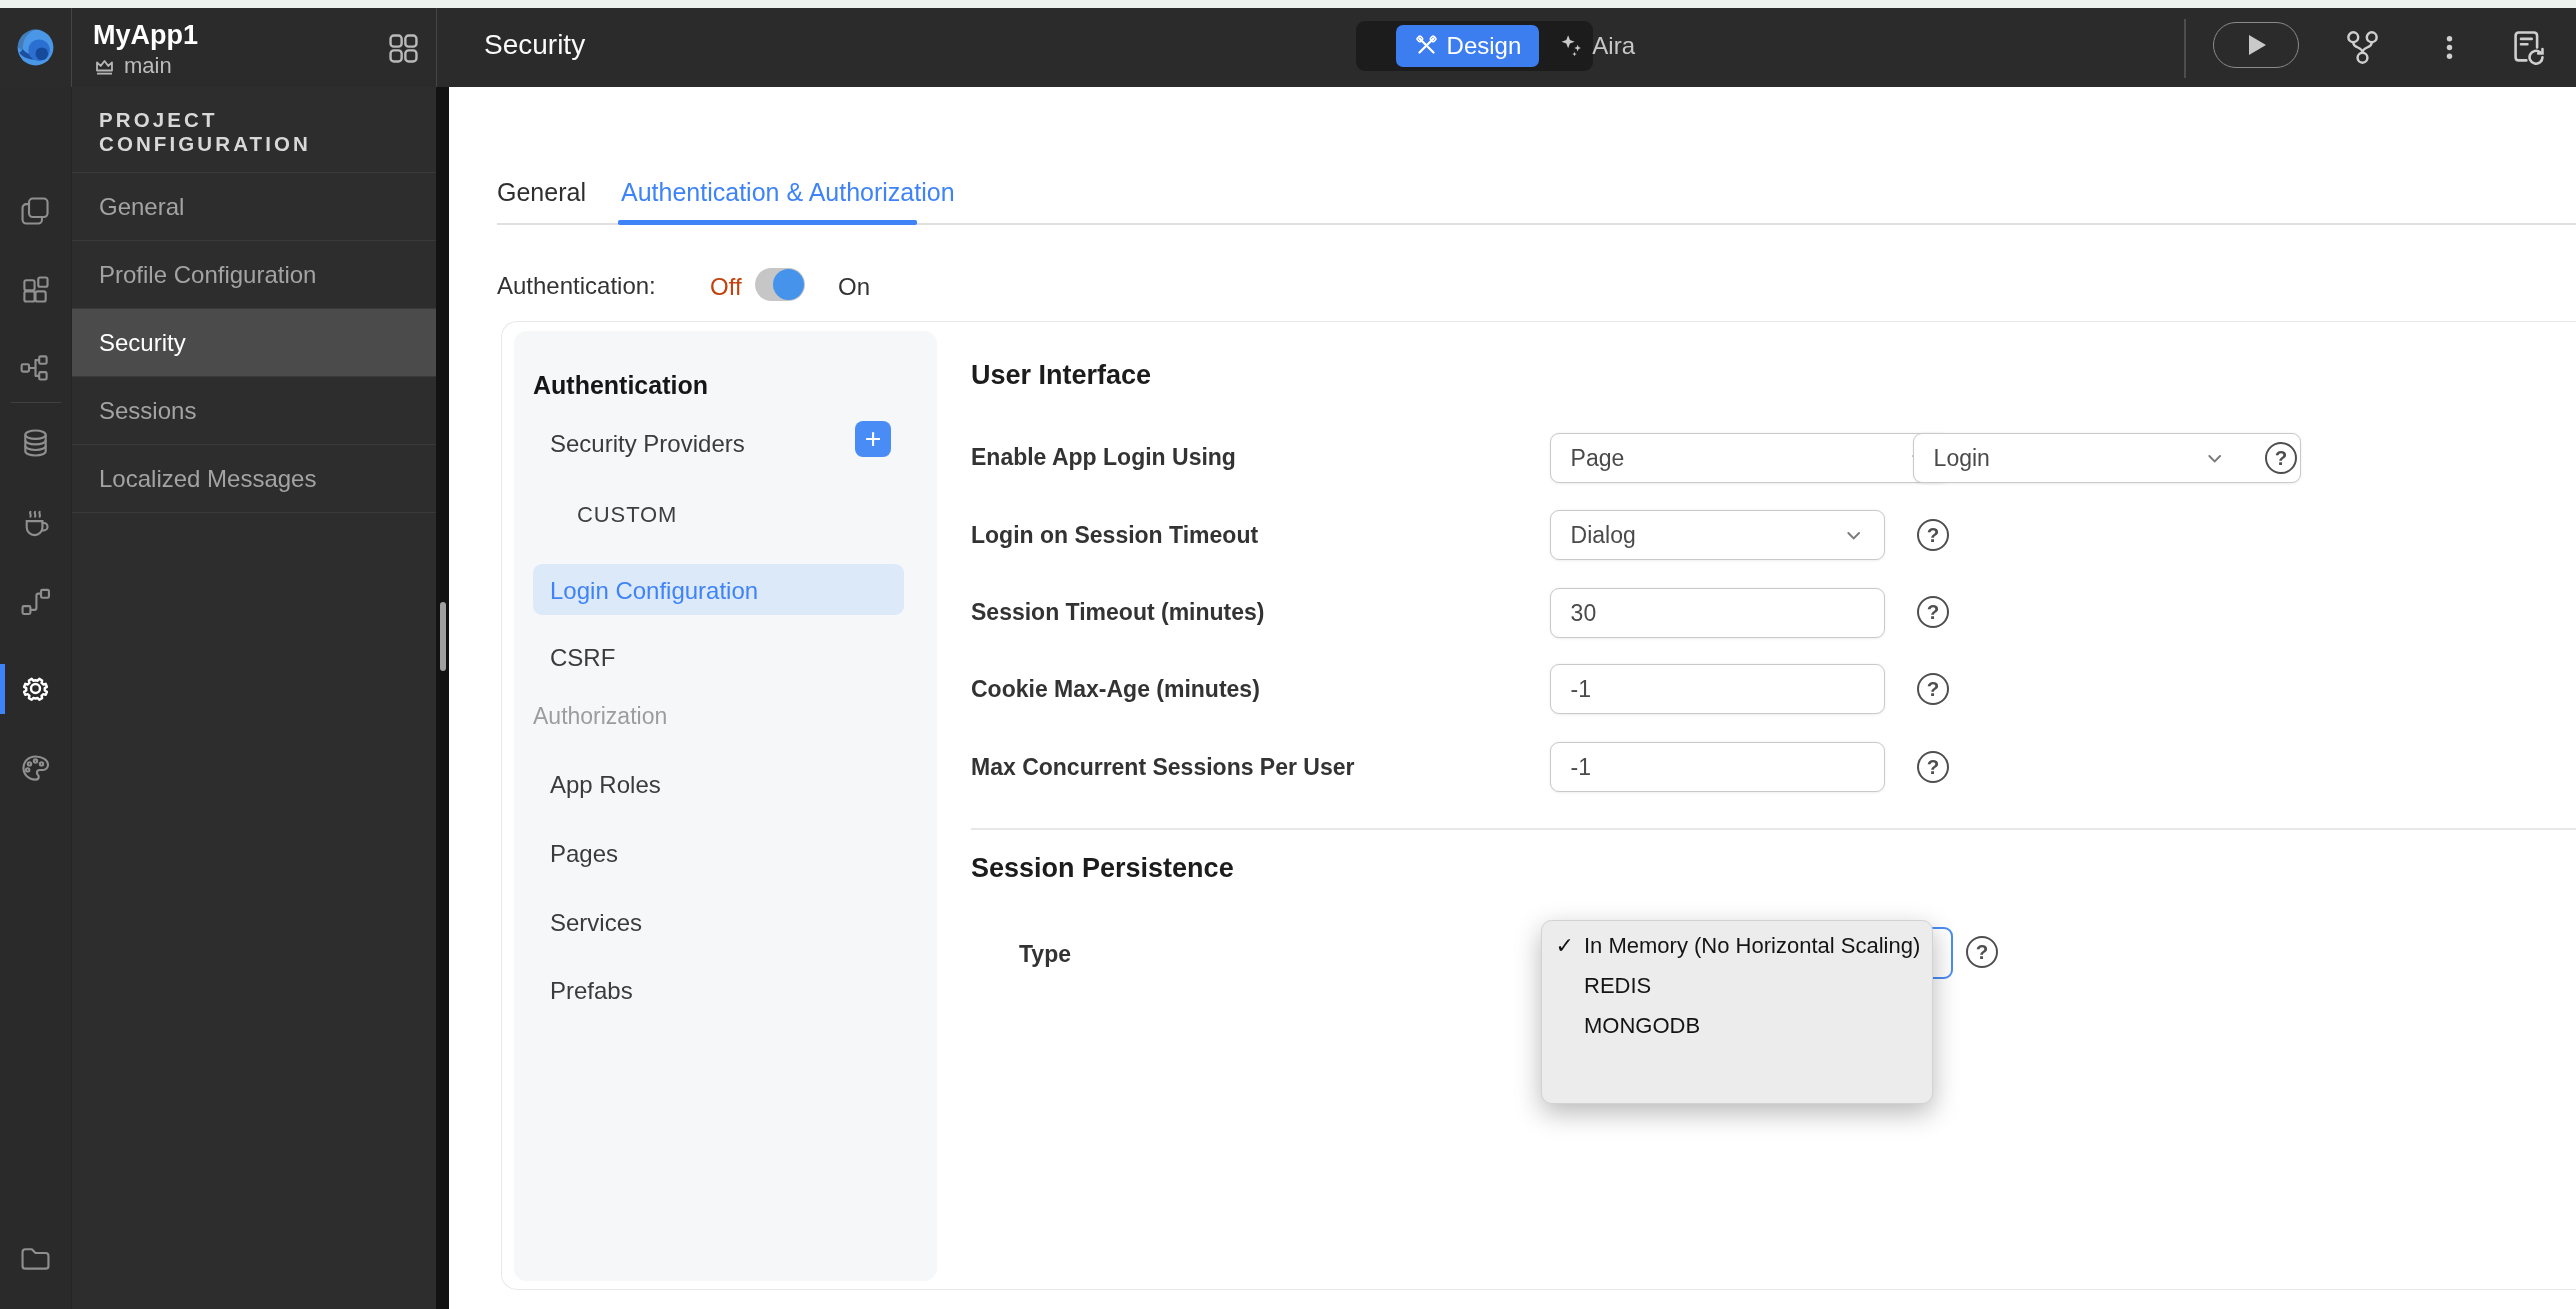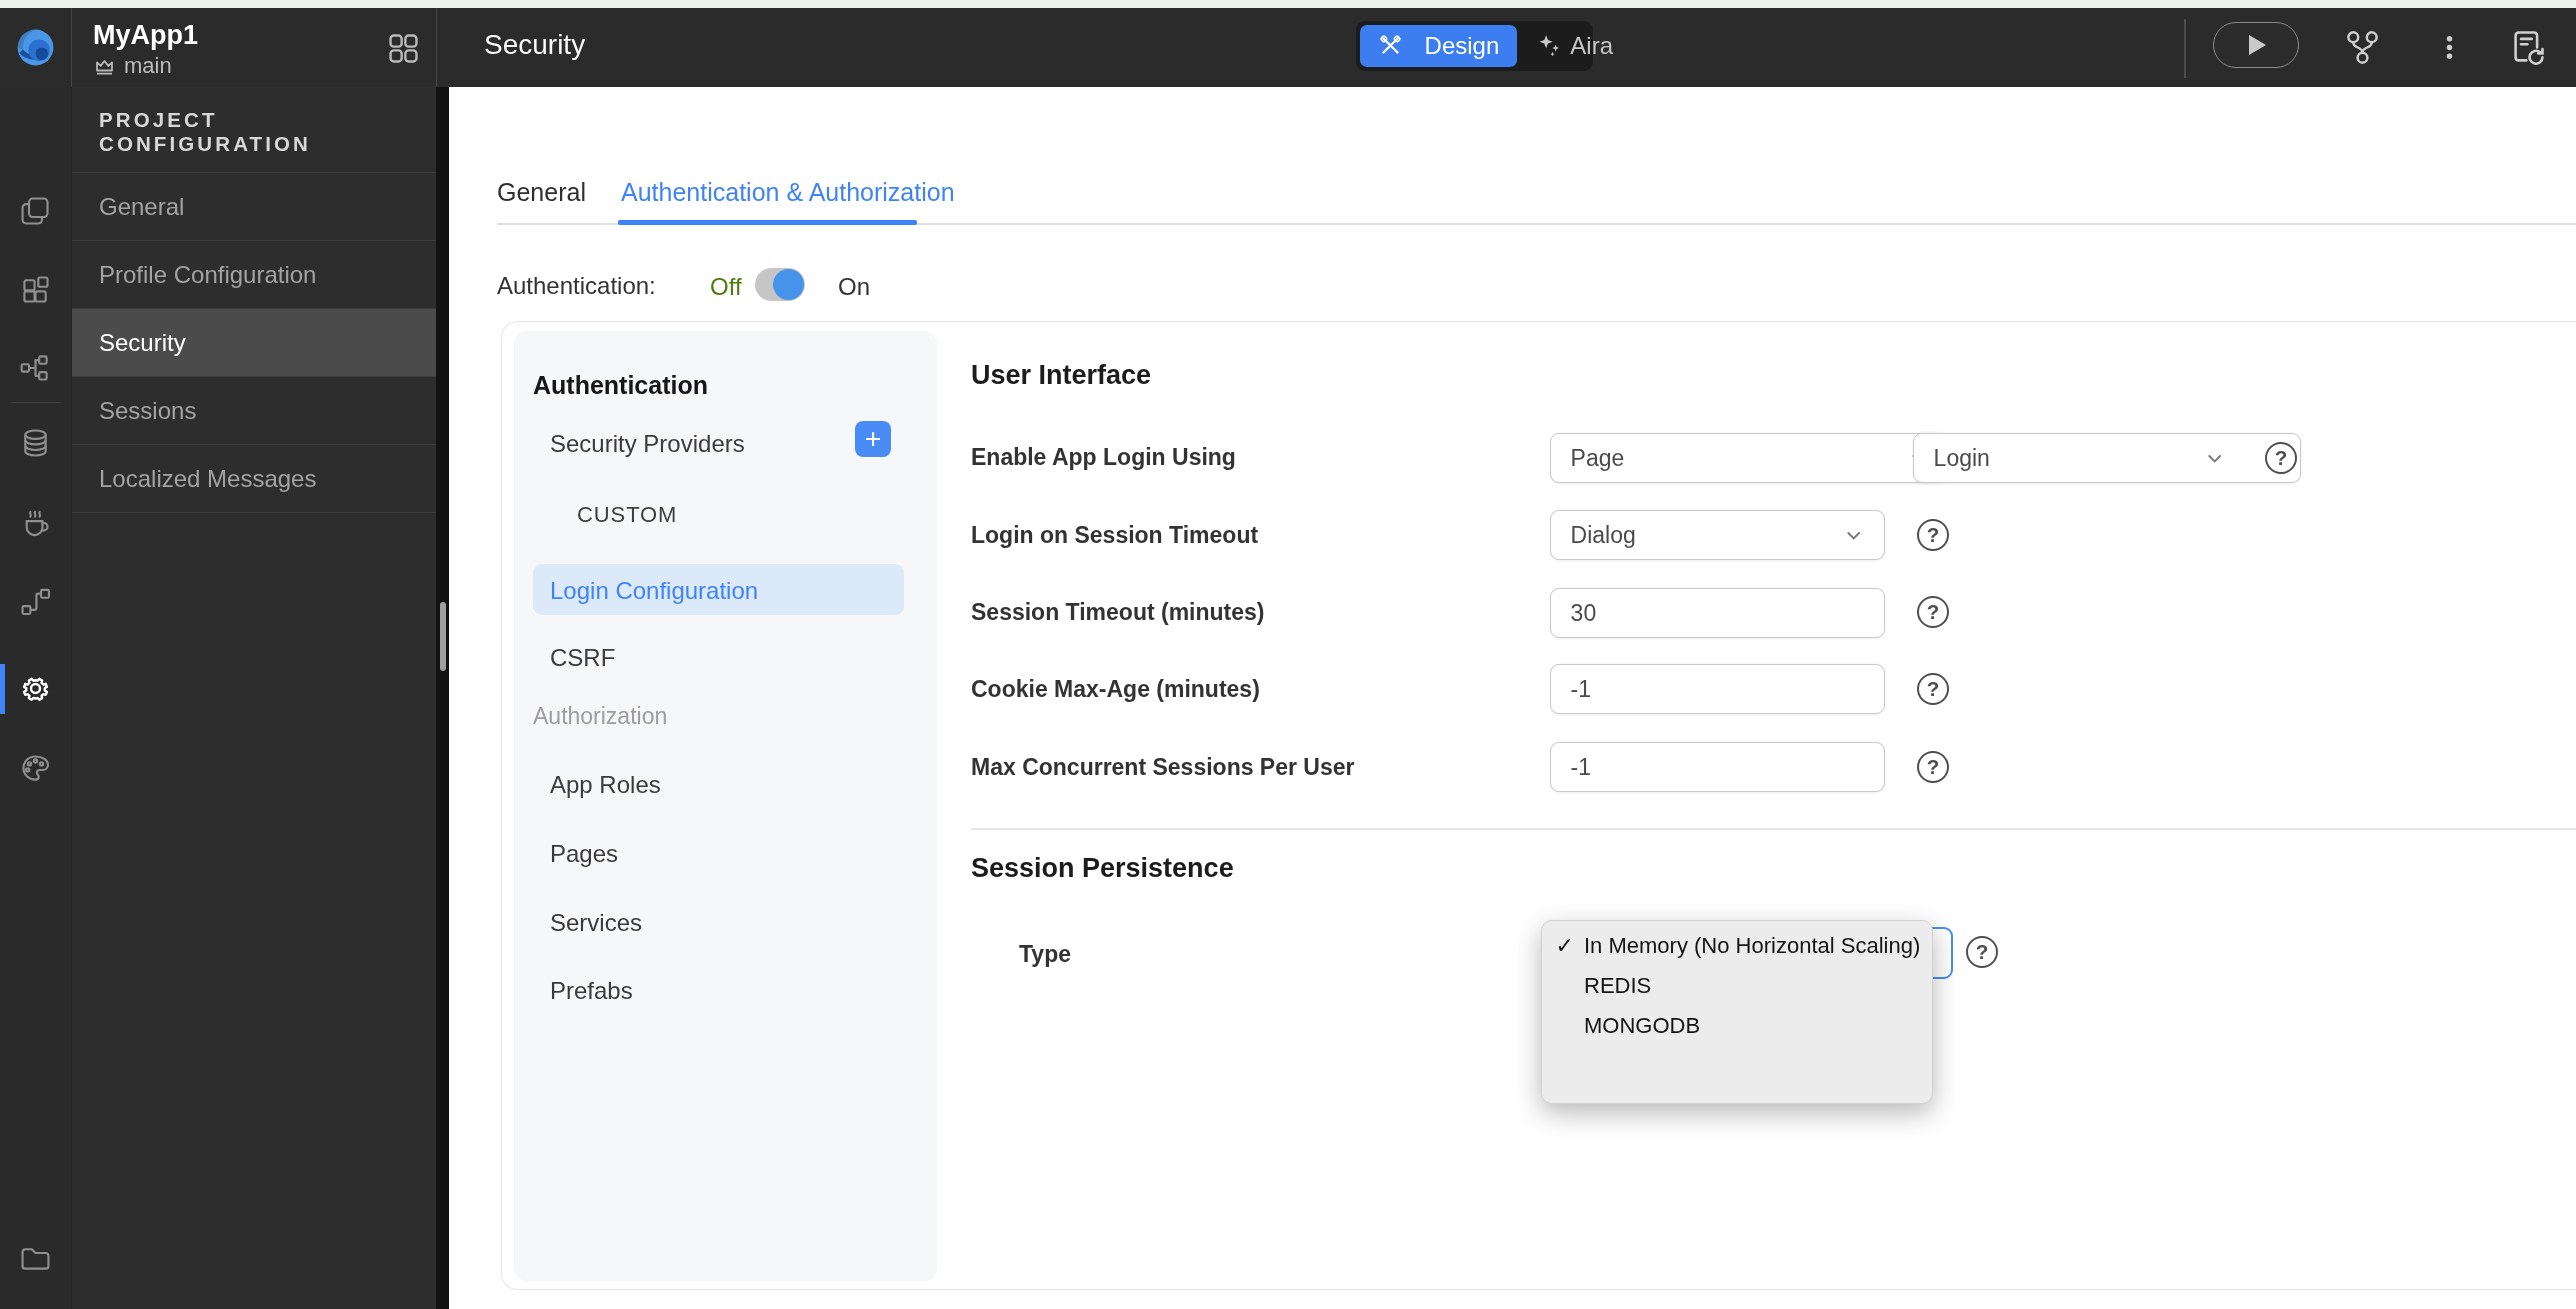--- a/index.html
+++ b/index.html
@@ -18,21 +18,21 @@
   #topbar{left:0;top:8px;width:2576px;height:79px;background:#2b2b2b;}
   #logo-box{left:0;top:8px;width:71px;height:79px;background:#2b2b2b;border-right:0.9px solid #454545;display:flex;align-items:center;justify-content:center;}
   #app-head{left:72px;top:8px;width:364px;height:79px;border-right:0.9px solid #454545;}
   #app-name{left:93px;top:19.6px;font-size:27px;font-weight:bold;color:#ffffff;}
   #branch-row{left:93px;top:53px;display:flex;align-items:center;gap:8px;}
   #branch-name{font-size:22px;color:#bcbcbc;}
   #grid-btn{left:385px;top:30px;width:37px;height:37px;display:flex;align-items:center;justify-content:center;cursor:pointer;}
   #page-title{left:484px;top:29px;font-size:28px;font-weight:500;color:#fafafa;}
 
   #mode-switch{left:1356px;top:20.5px;width:237px;height:50px;background:#1c1c1c;border-radius:9px;display:flex;align-items:center;padding:0 3.6px;box-sizing:border-box;}
-  #mode-design{height:42px;padding:0 18px;background:#3c7ef0;border-radius:7.1px;display:flex;align-items:center;gap:22px;color:#ffffff;font-size:24px;font-weight:500;cursor:pointer;}
+  #mode-design{height:42px;padding:0 18px;background:#3c7ef0;border-radius:7.1px;display:flex;align-items:center;gap:8px;color:#ffffff;font-size:24px;font-weight:500;cursor:pointer;margin-left:36px;}
   #mode-aira{height:42px;padding:0 18px;display:flex;align-items:center;gap:8px;color:#c7c7c7;font-size:24px;cursor:pointer;}
 
   #tb-divider{left:2184px;top:18.7px;width:1.8px;height:59px;background:#4d4d4d;}
   #play-btn{left:2213px;top:22px;width:86px;height:46px;border:1.8px solid #8a8a8a;border-radius:23px;box-sizing:border-box;display:flex;align-items:center;justify-content:center;cursor:pointer;}
   #play-tri{width:0;height:0;border-left:17px solid #c9c9c9;border-top:10.7px solid transparent;border-bottom:10.7px solid transparent;margin-left:3.6px;}
   .tb-icon{width:43px;height:43px;display:flex;align-items:center;justify-content:center;cursor:pointer;}
   #network-btn{left:2341px;top:26px;}
   #kebab-btn{left:2428px;top:26px;}
   #preview-btn{left:2507px;top:26px;}
 
@@ -56,21 +56,21 @@
   #gutter-thumb{left:3.6px;top:515px;width:6.2px;height:69px;background:#a0a0a0;border-radius:3.6px;position:absolute;}
 
   
   #tab-general{left:497px;top:178px;font-size:25px;color:#2f2f2f;font-weight:500;cursor:pointer;}
   #tab-auth{left:621px;top:178px;font-size:25px;color:#3f83f8;font-weight:500;cursor:pointer;}
   #tab-baseline{left:497px;top:223px;width:2079px;height:1.8px;background:#e0e0e0;}
   #tab-underline{left:618px;top:220px;width:299px;height:4.5px;background:#3f83f8;border-radius:1.8px;}
 
   
   #auth-label{left:497px;top:272px;font-size:24px;color:#333333;font-weight:500;}
-  #toggle-off{left:710px;top:273px;font-size:24px;color:#4d7c0f;}
+  #toggle-off{left:710px;top:273px;font-size:24px;color:#c2410c;}
   #auth-toggle{left:755px;top:268px;width:50px;height:33px;background:#c6c6c6;border-radius:17px;cursor:pointer;}
   #toggle-knob{position:absolute;right:0.9px;top:0.9px;width:31px;height:31px;border-radius:50%;background:#4693ec;}
   #toggle-on{left:838px;top:273px;font-size:24px;color:#333333;}
 
   
   #card{left:501px;top:321px;width:2075px;height:969px;background:#ffffff;border:1.8px solid #e8e8e8;border-right:none;border-radius:16px 0 0 16px;box-sizing:border-box;}
   #nav-panel{left:514px;top:331px;width:423px;height:950px;background:#f6f7f8;border-radius:12.5px;}
   #nav-auth-heading{left:533px;top:371px;font-size:25px;font-weight:bold;color:#161616;}
   #nav-providers{left:550px;top:430px;font-size:24px;color:#3b3b3b;cursor:pointer;}
   #add-provider-btn{left:855px;top:421px;width:36px;height:36px;background:#4a8cf5;border-radius:8px;color:#ffffff;font-size:28.5px;line-height:34px;text-align:center;cursor:pointer;font-weight:500;}

